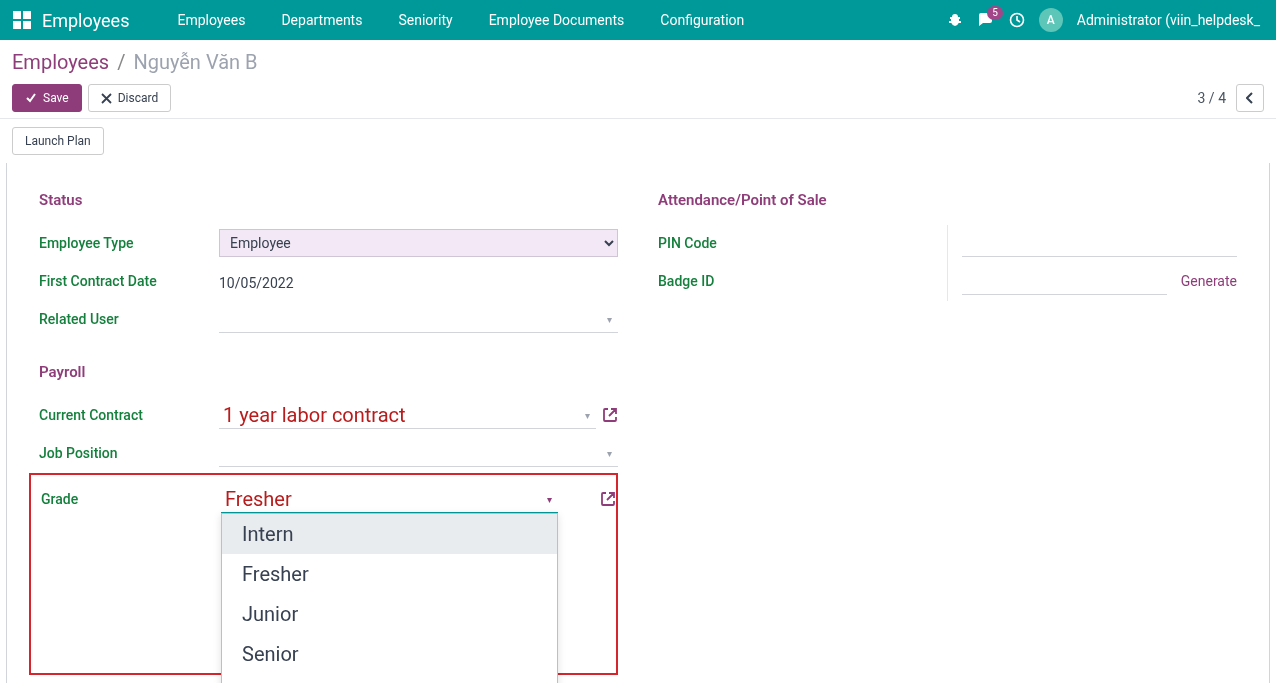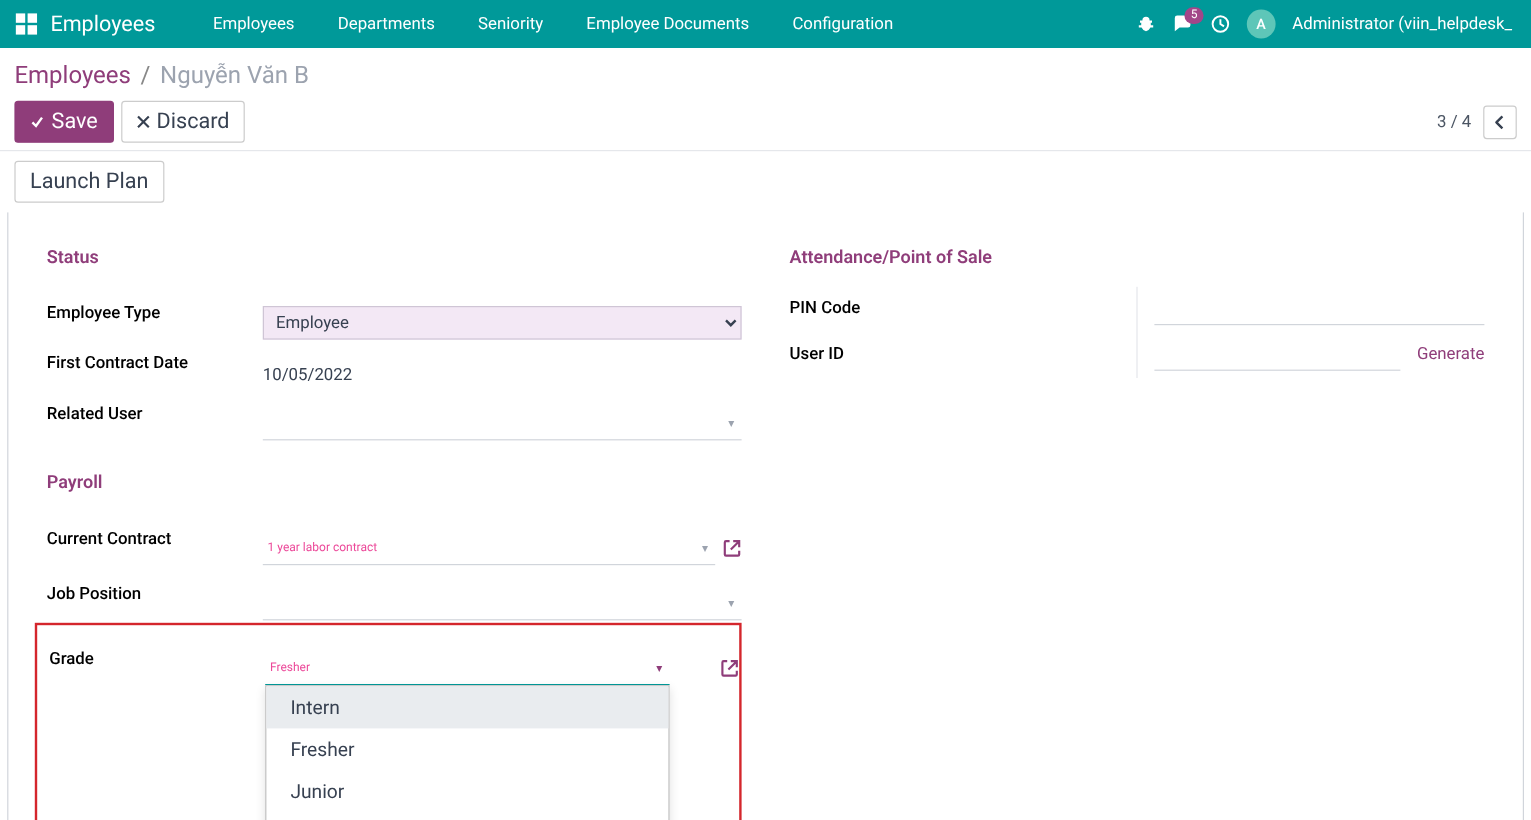--- a/index.html
+++ b/index.html
@@ -21,64 +21,64 @@
     
     
     .control-panel { padding: 10px 12px 6px 12px; border-bottom: 1px solid #e5e7eb; }
     .breadcrumb { display:flex; align-items:center; gap: 8px; font-size: 20px; margin-bottom: 10px; }
     .bc-root { color: #8f3d7a; cursor:pointer; }
     .bc-sep { color: #888; }
     .bc-current { color: #9ca3af; }
     
     .cp-row { display:flex; align-items:center; justify-content: space-between; }
     .cp-left { display:flex; gap: 6px; align-items:center; }
-    .btn { border: 1px solid #ccc; background:#fff; padding: 6px 12px; border-radius: 3px; cursor:pointer; font-size:18px; display:inline-flex; align-items:center; gap:6px; color:#374151; }
+    .btn { border: 1px solid #ccc; background:#fff; padding: 6px 12px; border-radius: 3px; cursor:pointer; font-size:12px; display:inline-flex; align-items:center; gap:6px; color:#374151; }
     .btn-primary { background:#8f3d7a; color:#fff; border-color:#8f3d7a; }
     .cp-right { display:flex; align-items:center; gap:10px;justify-content:center; }
     .pager { color:#4b5563; font-size:14px; }
     .pager-btn { border:1px solid #ccc; background:#fff; width:28px; height:28px; display:flex; align-items:center; justify-content:center; border-radius:3px; cursor:pointer; }
     
     
     .action-bar { padding: 8px 12px; }
     
     
     .sheet-wrap { padding: 0 6px 20px 6px; }
     .sheet { border: 1px solid #d1d5db; padding: 28px 32px 40px 32px; background:#fff; border-top: none; }
     
     .form-cols { display:flex; gap: 40px; }
     .form-col { flex: 1; min-width: 0; }
     
     .section-title { color:#8f3d7a; font-weight:600; font-size:15px; margin-bottom: 16px; margin-top: 0; }
     .section-title.second { margin-top: 26px; }
     
     .field-row { display:flex; align-items:center; min-height: 36px; margin-bottom: 2px; }
-    .field-label { width: 180px; flex-shrink: 0; color:#000000; font-weight:500; font-size:14px; }
-    .field-widget { flex:1; min-width:0; position: relative; margin-top: 16px; }
+    .field-label { width: 180px; flex-shrink: 0; color:#15803d; font-weight:500; font-size:14px; }
+    .field-widget { flex:1; min-width:0; position: relative; }
     
     .o-select { width:100%; border:1px solid #cfc5d5; background:#f3e8f5; height: 28px; padding: 2px 6px; font-size:14px; color:#374151; }
-    .o-input-ul { width:100%; border:none; border-bottom: 1px solid #d1d5db; height: 28px; padding: 2px 4px; font-size:10px; color:#ec4899; background: transparent; }
+    .o-input-ul { width:100%; border:none; border-bottom: 1px solid #d1d5db; height: 28px; padding: 2px 4px; font-size:20px; color:#b91c1c; background: transparent; }
     .o-text-static { color:#374151; font-size:14px; padding-top: 4px; }
     .ext-link-icon { color:#8f3d7a; margin-left: 6px; cursor:pointer; display:inline-flex; }
     .dd-caret { position:absolute; right:6px; top:50%; transform:translateY(-50%); color:#9ca3af; font-size:10px; pointer-events:none; }
     .with-ext { display:flex; align-items:center; gap: 0; }
     .with-ext .field-input-wrap { flex:1; position:relative; }
     
     .right-split { display:flex; gap: 34px; align-items:flex-start; }
     .right-split .rs-fields { flex:1; }
     .rs-input-col { width: 290px; border-left: 1px solid #e5e7eb; padding-left: 14px; }
     .generate-link { color:#8f3d7a; cursor:pointer; font-size:14px; margin-left: 14px; }
     
     
     .grade-row { border: 2px solid #d4262c; padding: 6px 0 6px 0; margin-left: -10px; padding-left: 10px; position: relative; }
     .grade-widget-wrap { display:flex; align-items:center;gap:36px; }
     .grade-widget-wrap .field-input-wrap { flex:1; position:relative; }
     
     
     .dd-menu { position:absolute; left:0; right:0; top: 100%; background:#fff; border: 1px solid #bfbfbf; box-shadow: 0 2px 8px rgba(0,0,0,0.12); z-index: 100; }
-    .dd-item { padding: 8px 20px; font-size:16px; color:#374151; cursor:pointer; }
+    .dd-item { padding: 8px 20px; font-size:20px; color:#374151; cursor:pointer; }
     .dd-item:hover, .dd-item.hovered { background:#e9ecef; }
     
     svg { display:block; }
   </style>
 </head>
 <body>
 
 <div class="topbar">
   <div class="app-icon">
     <svg width="18" height="18" viewBox="0 0 18 18">
@@ -241,21 +241,21 @@
 
       <div class="form-col">
         <div class="section-title">Attendance/Point of Sale</div>
 
         <div class="right-split">
           <div class="rs-fields">
             <div class="field-row">
               <div class="field-label" style="width:auto;">PIN Code</div>
             </div>
             <div class="field-row">
-              <div class="field-label" style="width:auto;">User ID</div>
+              <div class="field-label" style="width:auto;">Badge ID</div>
             </div>
           </div>
           <div class="rs-input-col">
             <div class="field-row">
               <input class="o-input-ul" value="" style="">
             </div>
             <div class="field-row">
               <input class="o-input-ul" style="flex: 1 1 0%;" value="">
               <span class="generate-link">Generate</span>
             </div>

